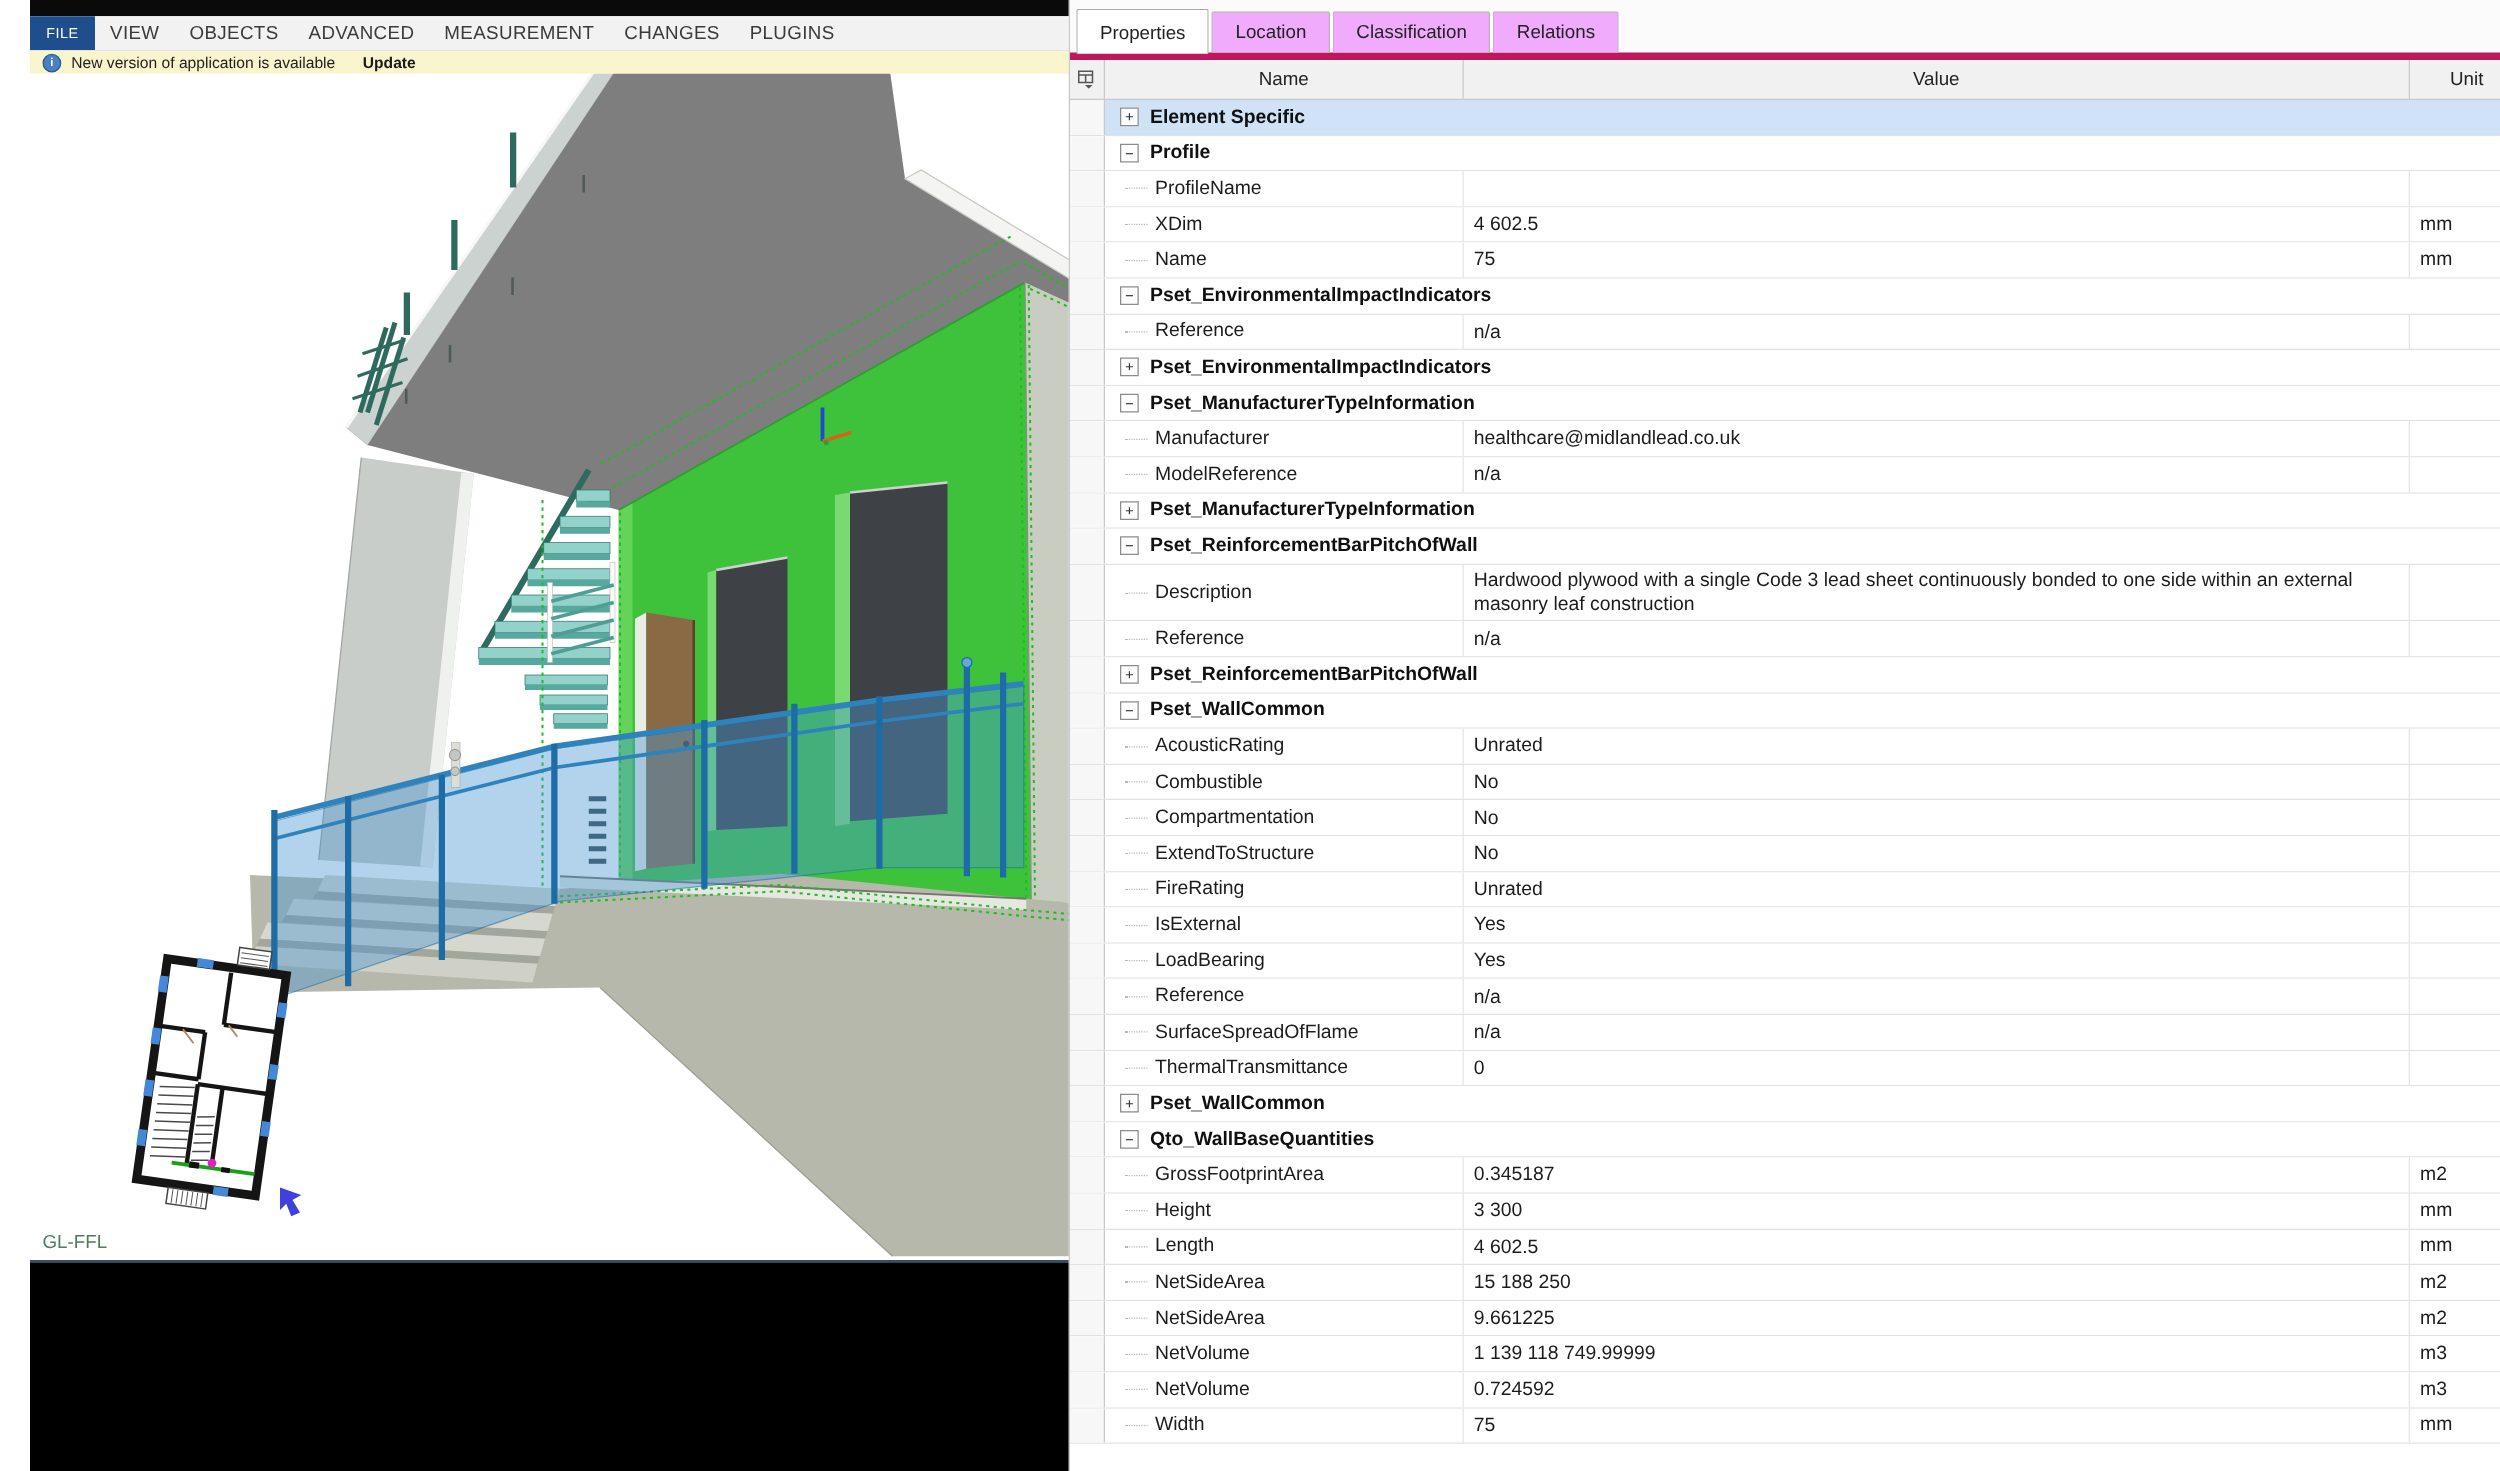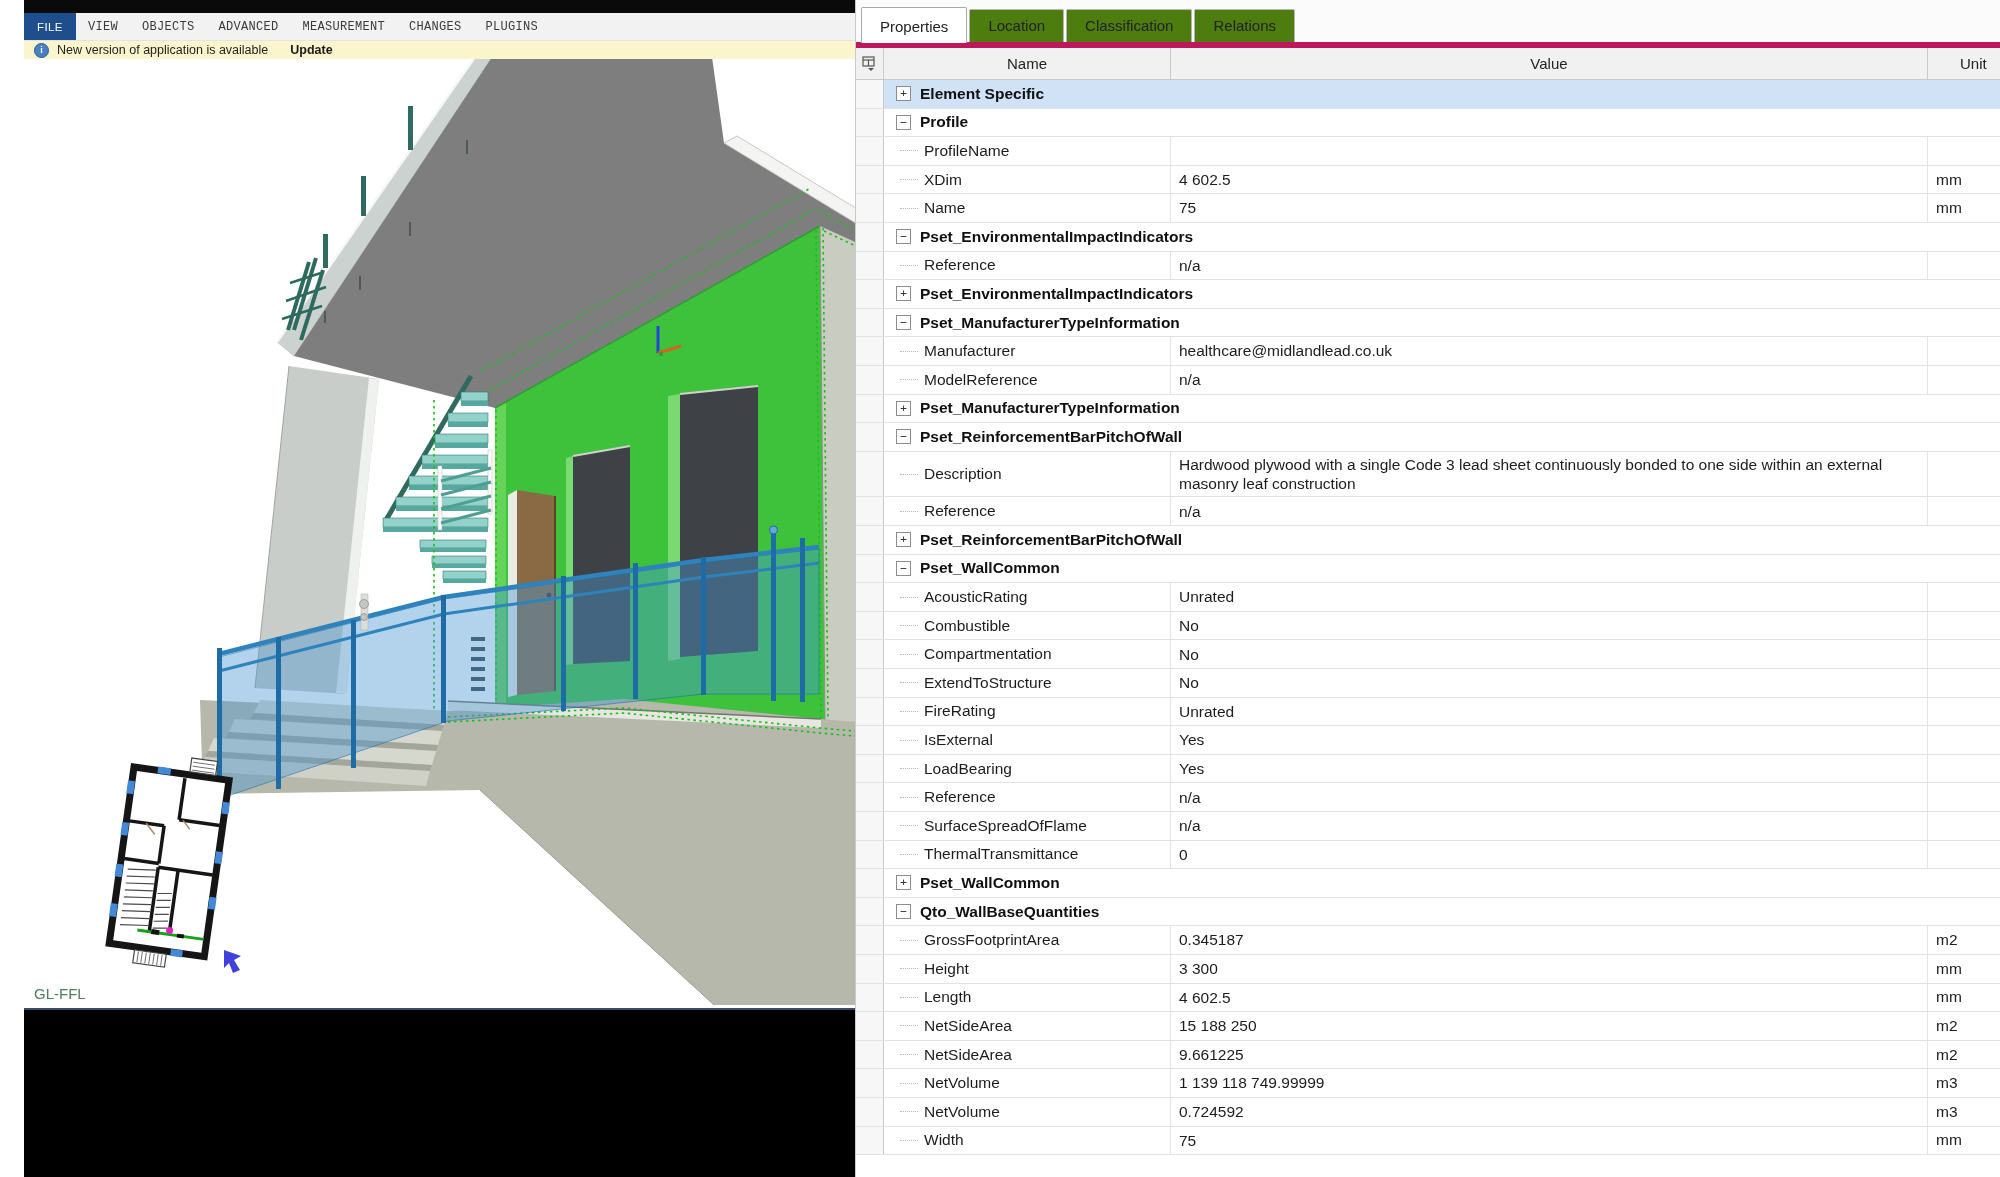--- a/index.html
+++ b/index.html
@@ -5,38 +5,38 @@
   html,body{margin:0;padding:0;background:#888;}
   .app{position:relative;width:2000px;height:1177px;background:#fff;overflow:hidden;
        font-family:"Liberation Sans","DejaVu Sans",sans-serif;}
   
   .left{position:absolute;left:0;top:0;width:855px;height:1177px;background:#5eead4;margin-left:24px;}
   .topstrip{position:absolute;left:0;top:0;width:855px;height:13px;background:#0a0a0a;}
   .menubar{position:absolute;left:0;top:13px;width:855px;height:28px;background:#f2f2f2;
            display:flex;align-items:stretch;border-bottom:1px solid #e3e3e3;box-sizing:border-box;}
   .filebtn{background:var(--menu-file-bg);color:#fff;font-size:11.5px;display:flex;align-items:center;
            justify-content:center;width:52px;letter-spacing:.4px;}
-  .mitem{display:flex;align-items:center;padding:0 12px;font-size:12px;color:#3a3a3a;letter-spacing:.3px;font-family:Liberation Mono, monospace;}
+  .mitem{display:flex;align-items:center;padding:0 12px;font-size:15px;color:#3a3a3a;letter-spacing:.3px;}
   .notif{position:absolute;left:0;top:41px;width:855px;height:18px;background:var(--notification-bg);
          display:flex;align-items:center;font-size:12.5px;color:#222;}
   .ninfo{width:13px;height:13px;border-radius:50%;background:#4a7fc0;border:1px solid #2a5a9a;color:#fff;
          font-size:9px;font-weight:bold;display:flex;align-items:center;justify-content:center;
          margin:0 8px 0 10px;}
   .nupdate{margin-left:22px;font-weight:600;color:#1a1a1a;}
   .scene{position:absolute;left:0;top:0;width:855px;height:1008px;}
   .lvl{position:absolute;left:10px;top:985px;font-size:15px;color:var(--level-label-green);}
   .vdivider{position:absolute;left:0;top:1008px;width:855px;height:2px;background:#3d4c66;}
   .blackbottom{position:absolute;left:0;top:1010px;width:855px;height:167px;background:#000;}
   
   .panel{position:absolute;left:855px;top:0;width:1145px;height:1177px;background:#fff;
          border-left:1px solid #c9c9c9;box-sizing:border-box;font-size:15.5px;color:#1c1c1c;}
   .dots{position:absolute;left:545px;top:-3px;color:#8a8a8a;font-size:13px;letter-spacing:3px;}
   .tabbar{position:absolute;left:0;top:0;width:1145px;height:48px;background:#fbfbfb;
           border-bottom:6px solid #be185d;box-sizing:border-box;display:flex;align-items:flex-end;padding-left:5px;}
-  .tab{border:1px solid #b6b6b6;border-bottom:none;background:#4d7c0f;color:#222;font-size:15px;
+  .tab{border:1px solid #b6b6b6;border-bottom:none;background:#f0abfc;color:#222;font-size:15px;
        padding:7px 18px 8px 18px;margin-right:2px;border-radius:2px 2px 0 0;}
   .tab.active{background:#fff;padding-top:10px;position:relative;top:1px;border-color:#a8a8a8;}
   .grid{position:absolute;left:0;top:48px;width:1145px;}
   .ghead{display:flex;height:32px;background:#f1f1f1;border-bottom:1px solid #c9c9c9;box-sizing:border-box;}
   .ghead>div{display:flex;align-items:center;justify-content:center;border-right:1px solid #c9c9c9;
              box-sizing:border-box;font-size:15px;color:#222;}
   .hgut{width:28px;} .hname{width:287px;} .hval{width:757px;} .hunit{flex:1;border-right:none !important;justify-content:flex-start !important;padding-left:8px;margin-left:24px;}
   .trow{display:flex;min-height:28.6px;border-bottom:1px solid #e2e2e2;box-sizing:border-box;background:#fff;}
   .trow.sel{background:var(--accent-selected-row);}
   .gut{width:28px;border-right:1px solid #c9c9c9;background:#f7f7f7;box-sizing:border-box;}

